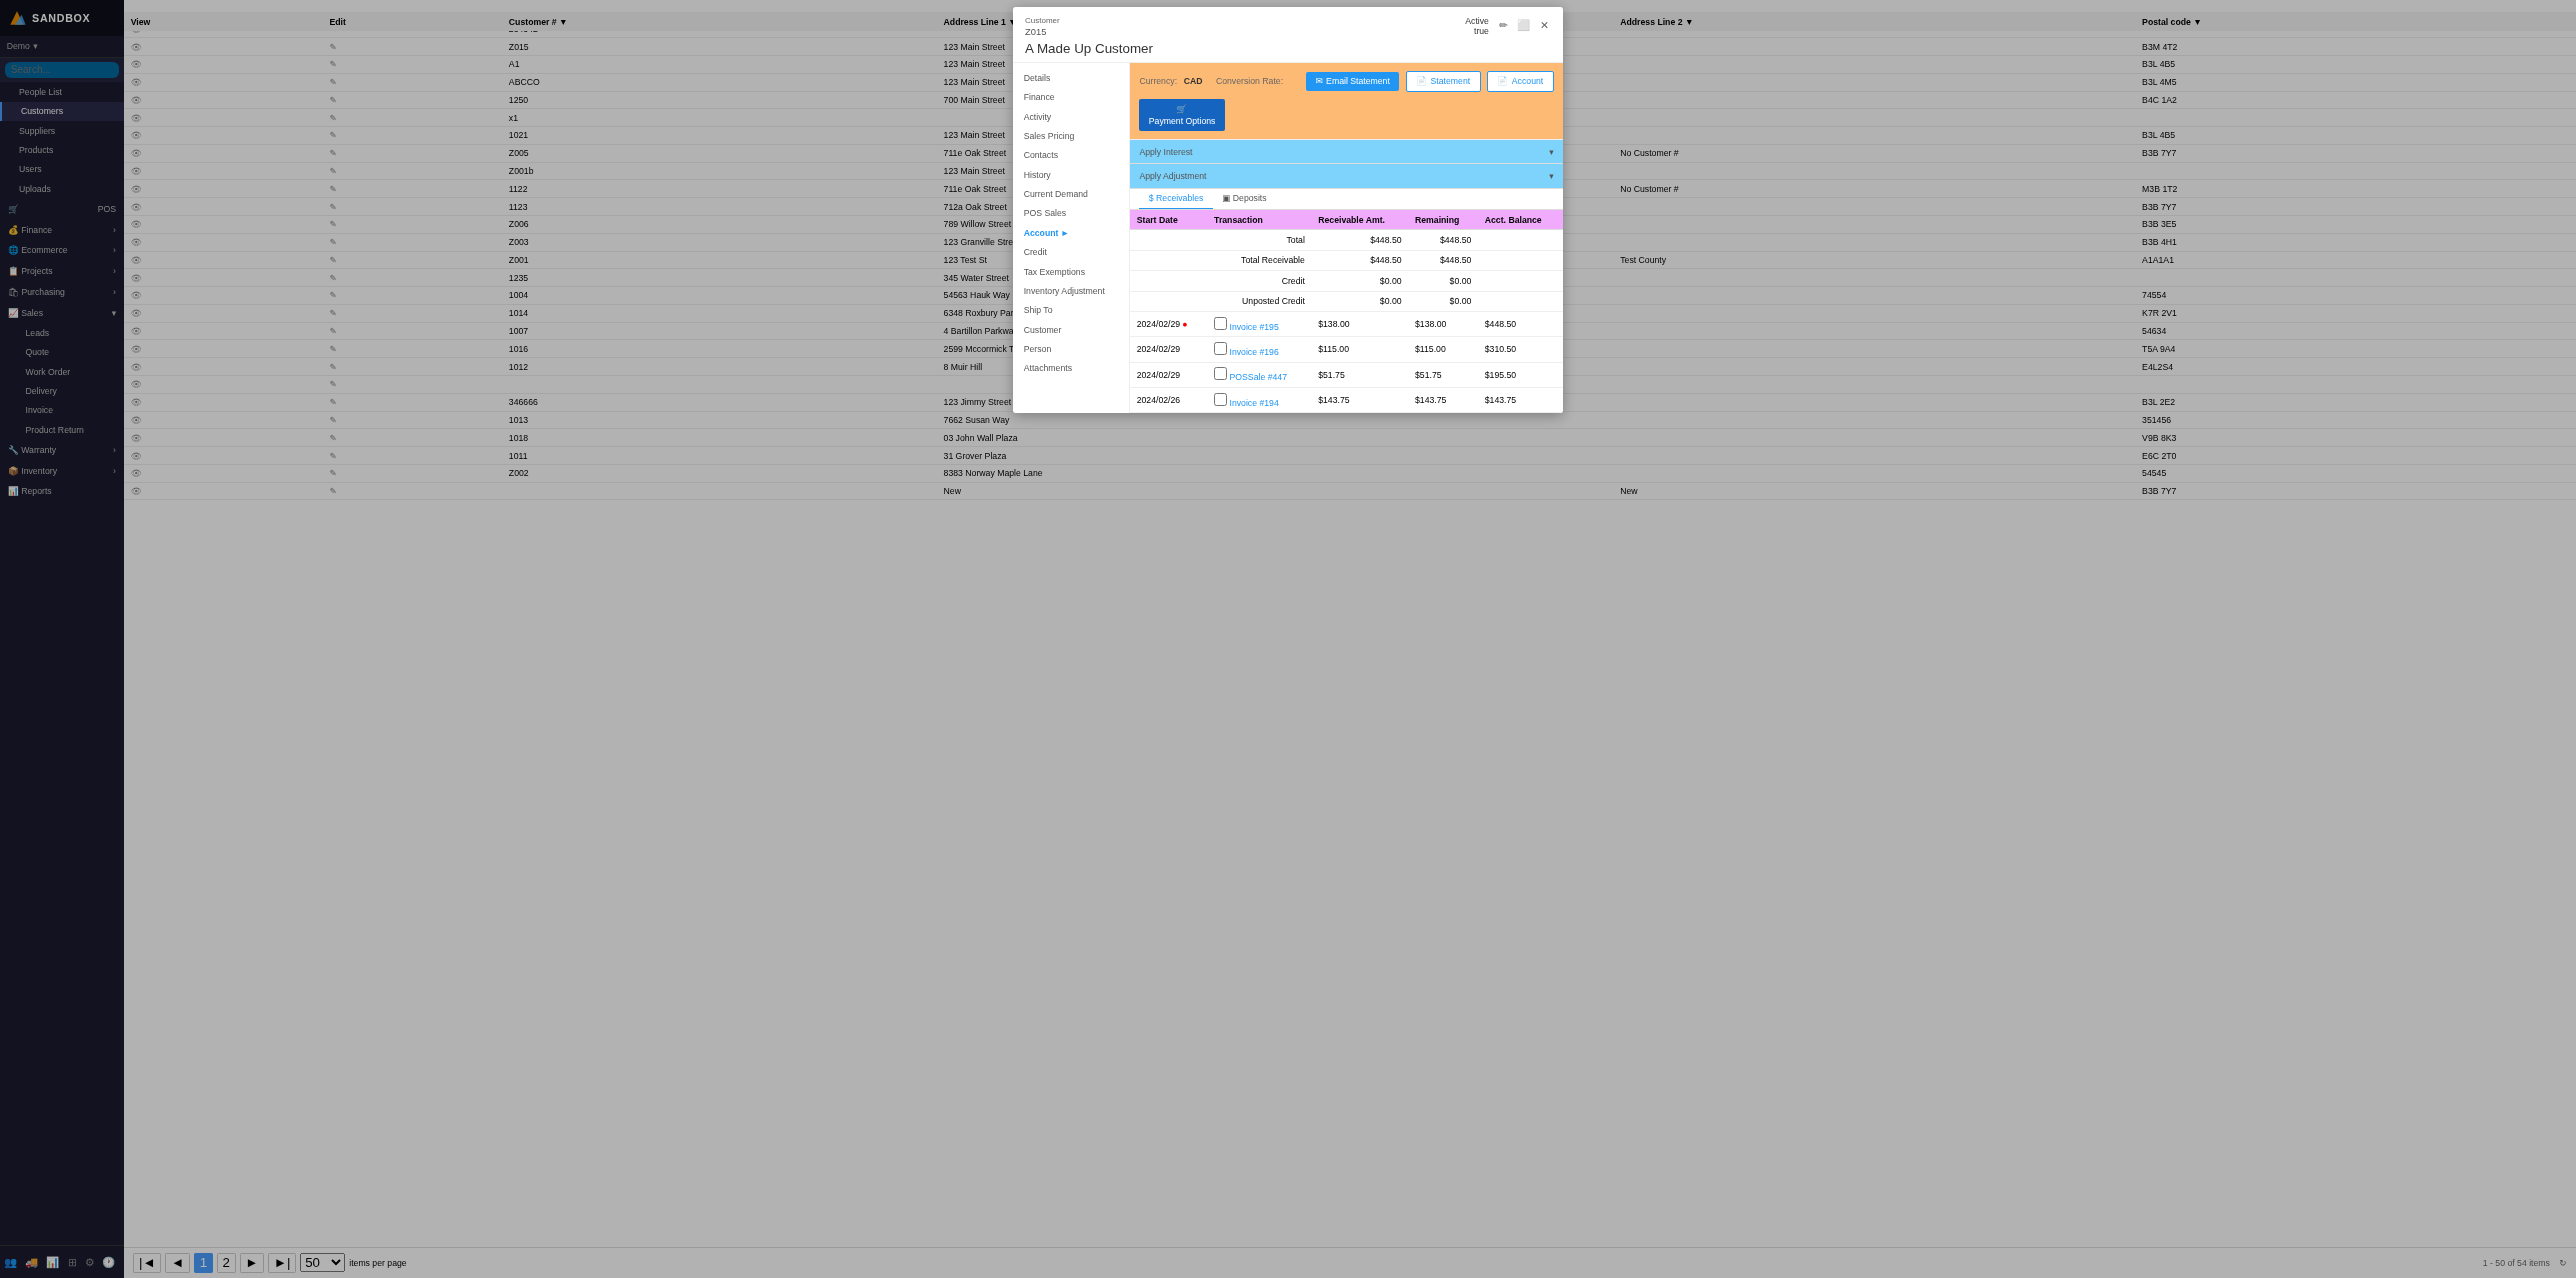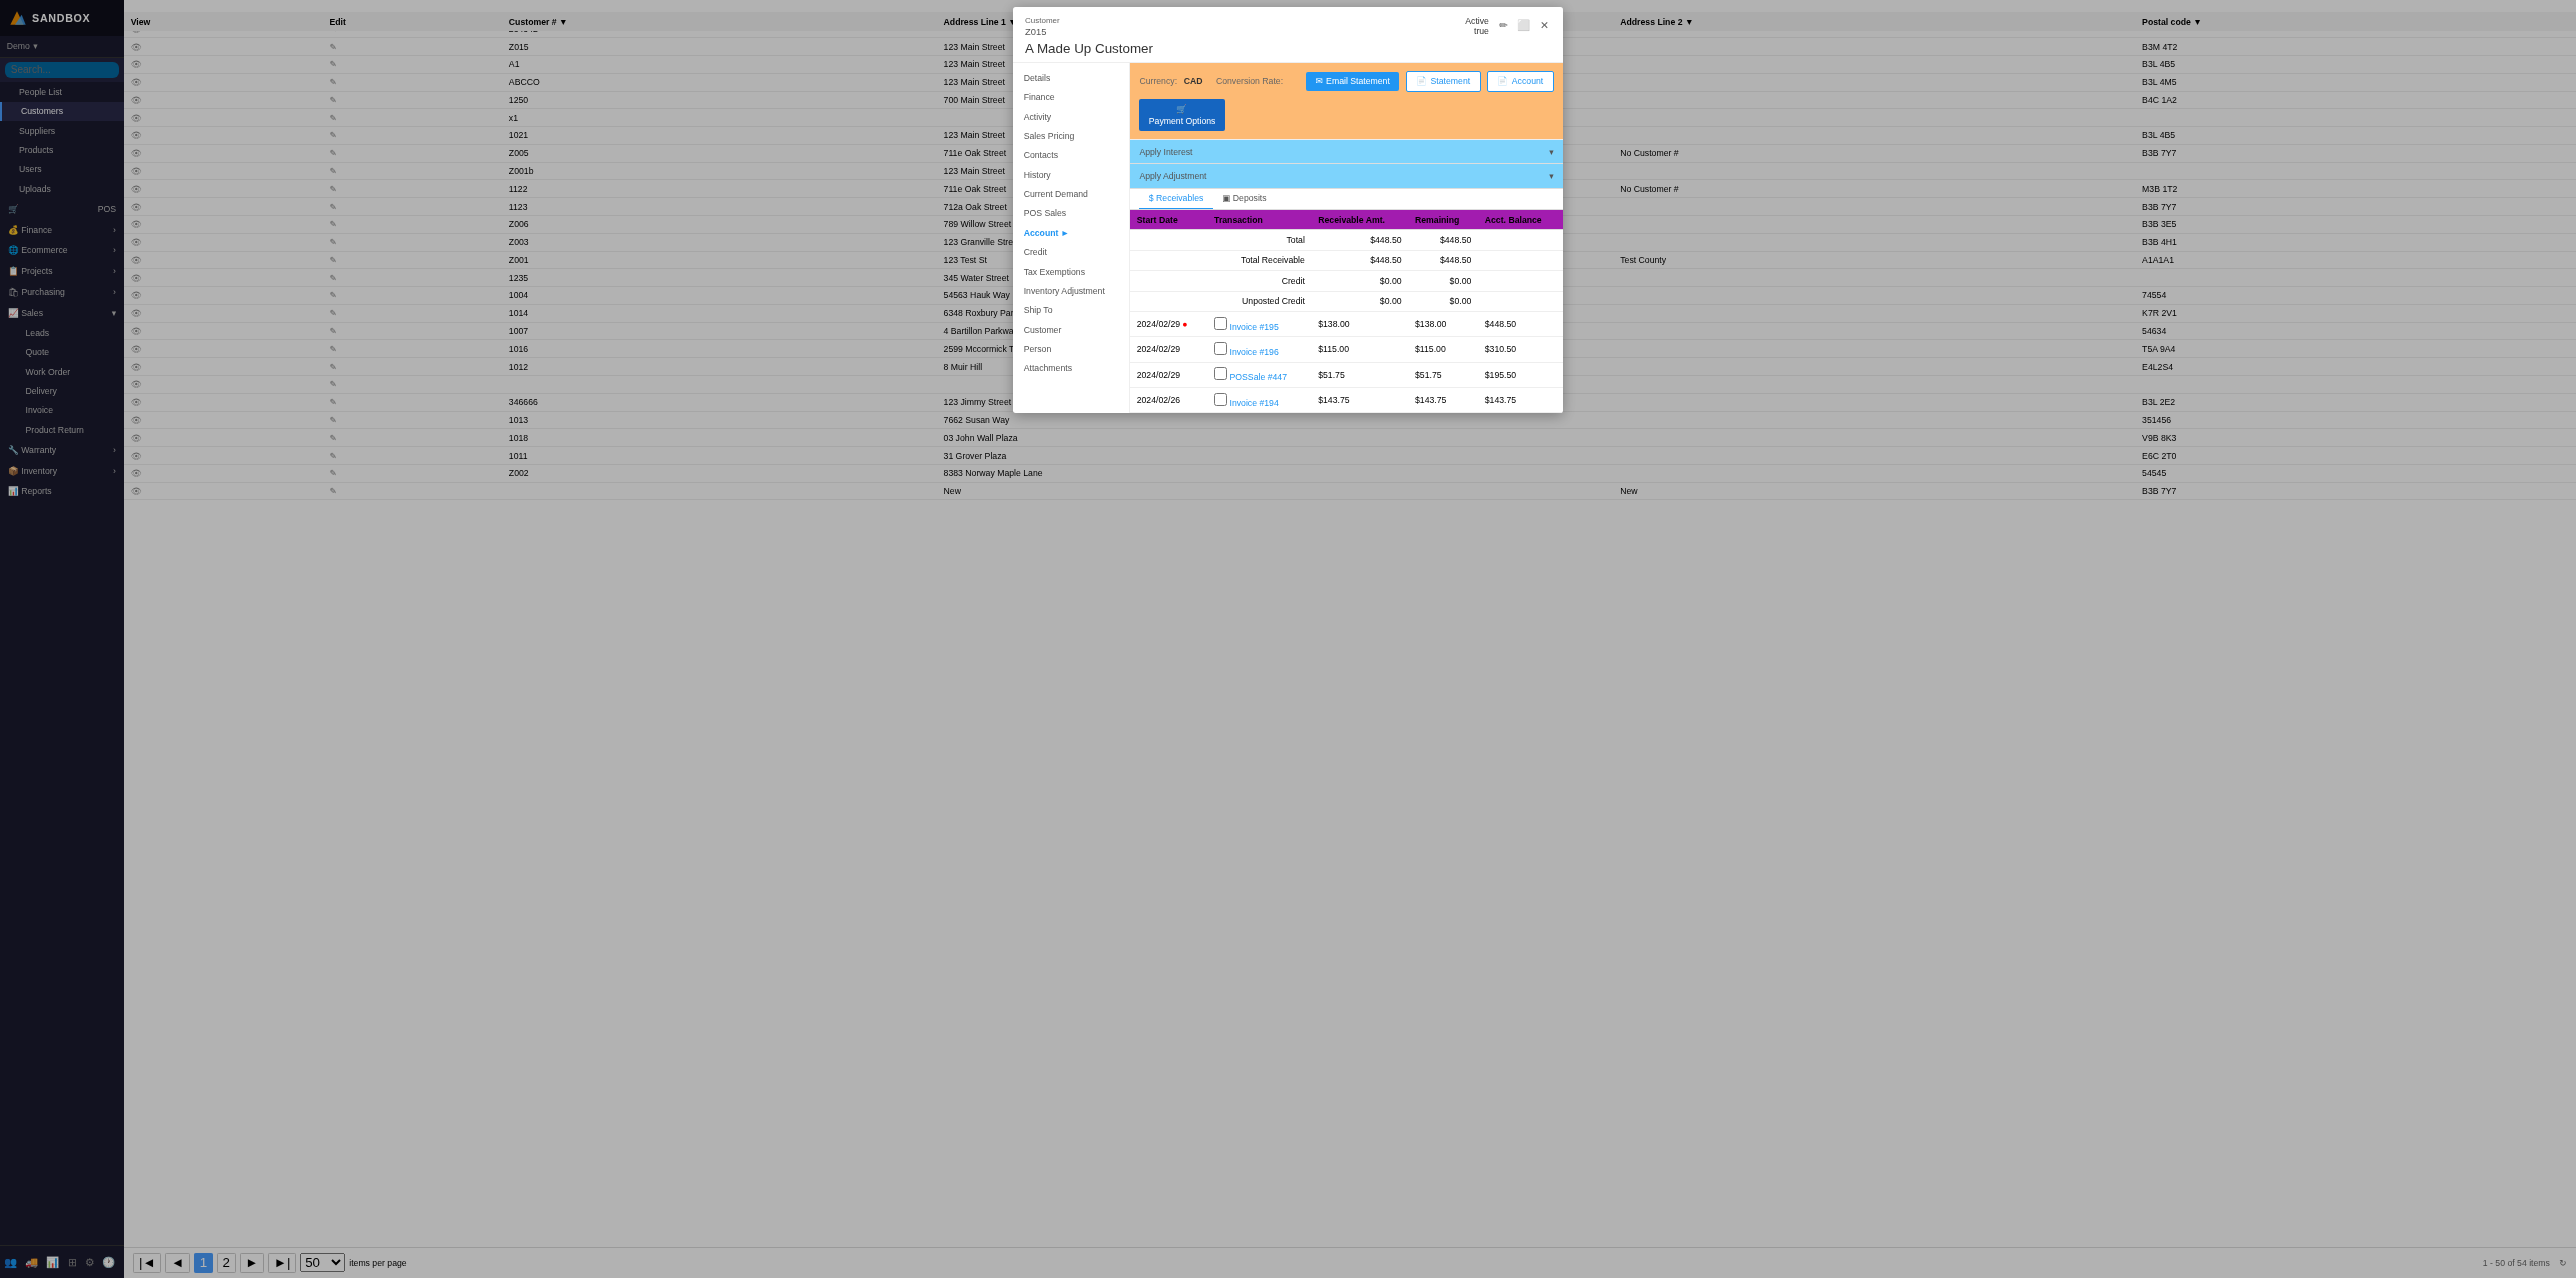--- a/index.html
+++ b/index.html
@@ -81,21 +81,21 @@
     .tab-btn.active { border-bottom-color: #2196f3; color: #2196f3; }
 
     .account-summary { padding: 8px 9.4px; display: flex; align-items: center; justify-content: space-between; }
     .current-label { color: #2196f3; font-size: 10px; font-weight: bold; }
     .total-receivable { text-align: right; }
     .total-receivable-label { color: #2196f3; font-size: 8.7px; }
     .total-receivable-amount { color: #2196f3; font-size: 12px; font-weight: bold; }
     .check-blue { width: 10.7px; height: 10.7px; accent-color: #2196f3; margin-top: 2.7px; }
 
     .recv-table { width: 100%; border-collapse: collapse; font-size: 8.7px; }
-    .recv-table th { background: #a21caf; padding: 4.7px 6.7px; text-align: left; border-bottom: 0.7px solid #ddd; font-weight: 600; }
+    .recv-table th { background: #f0abfc; padding: 4.7px 6.7px; text-align: left; border-bottom: 0.7px solid #ddd; font-weight: 600; }
     .recv-table td { padding: 4.7px 6.7px; border-bottom: 0.7px solid #eee; }
     .link-blue { color: #2196f3; cursor: pointer; text-decoration: none; }
     .total-row td { font-weight: normal; text-align: right; }
   </style>
 </head>
 <body>
 
 <div class="sidebar">
   <div class="sidebar-logo">
     <svg class="logo-icon" viewBox="0 0 30 30">

